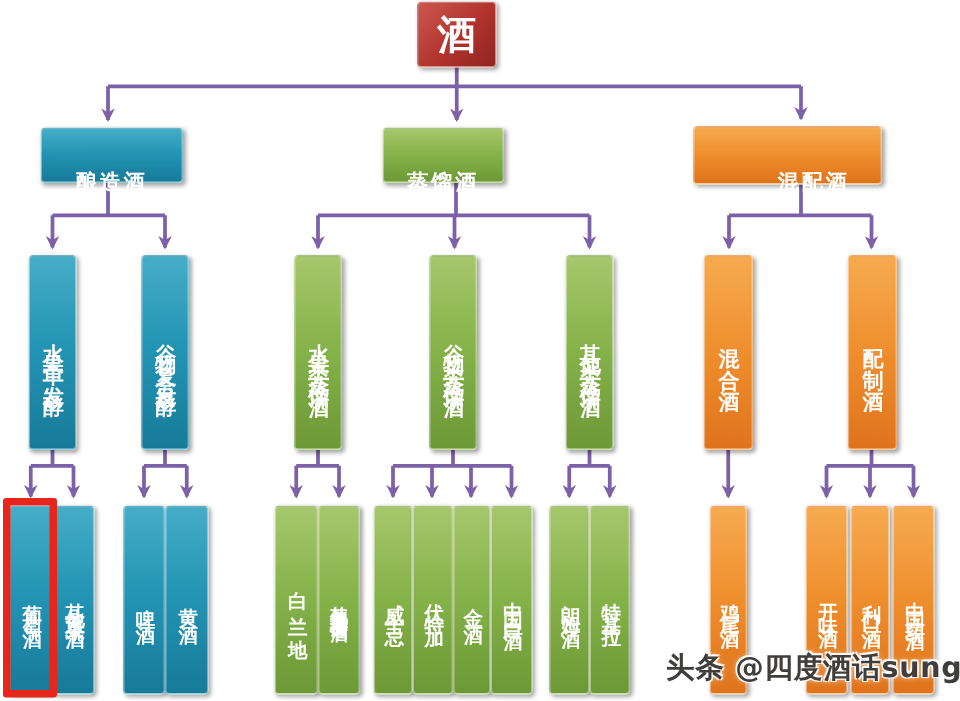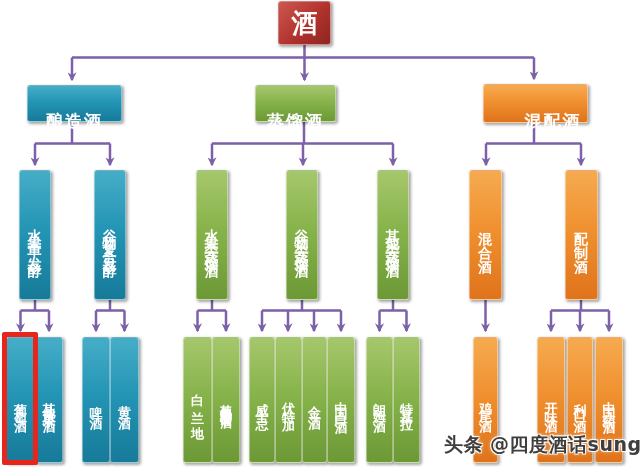--- a/index.html
+++ b/index.html
@@ -18,21 +18,21 @@
     border:1px solid rgba(255,255,255,0.4);
     box-shadow:1.5px 1.5px 3px rgba(0,0,0,0.35);
     box-sizing:border-box;
     text-align:center;
   }
   .red{background:linear-gradient(135deg,#cb584f 0%,#b1322c 55%,#8f2521 100%);}
   .teal{background:linear-gradient(180deg,#46adc7 0%,#2495b5 45%,#177a99 100%);}
   .green{background:linear-gradient(180deg,#a6c76c 0%,#84b148 50%,#6c9936 100%);}
   .orange{background:linear-gradient(180deg,#f6aa50 0%,#ef8e2d 50%,#df731c 100%);}
   .root-label{font-size:26px;letter-spacing:0;}
-  .h-label{font-size:17px;letter-spacing:2px;white-space:nowrap;margin-top:36px;}
+  .h-label{font-size:14px;letter-spacing:2px;white-space:nowrap;margin-top:36px;}
   .v{
     writing-mode:vertical-rl;
     text-orientation:upright;
     line-height:1;
     white-space:nowrap;
   }
   .f14{font-size:14px;} .f13{font-size:13px;} .f12{font-size:12px;}
   .ls2{letter-spacing:2px;margin-bottom:-2px;}
   .ls4{letter-spacing:4px;margin-bottom:-4px;}
   .ls6{letter-spacing:6px;margin-bottom:-6px;}
@@ -120,21 +120,21 @@
   <div class="node red" style="left:278px;top:1px;width:53px;height:44px;">
     <span class="root-label">酒</span>
   </div>
 
   <div class="node teal" style="left:27px;top:85px;width:95px;height:37px;">
     <span class="h-label">酿造酒</span>
   </div>
   <div class="node green" style="left:255px;top:85px;width:81px;height:37px;">
     <span class="h-label">蒸馏酒</span>
   </div>
-  <div class="node orange" style="left:483px;top:84px;width:105px;height:39px;padding-left:35px;">
+  <div class="node orange" style="left:462px;top:84px;width:126px;height:39px;padding-left:35px;">
     <span class="h-label">混配酒</span>
   </div>
 
   <div class="node teal" style="left:19px;top:170px;width:32px;height:130px;">
     <span class="v f14 ls7">水果单一发酵</span>
   </div>
   <div class="node teal" style="left:94px;top:170px;width:32px;height:130px;">
     <span class="v f14 ls7">谷物复合发酵</span>
   </div>
   <div class="node green" style="left:196px;top:170px;width:32px;height:130px;">

